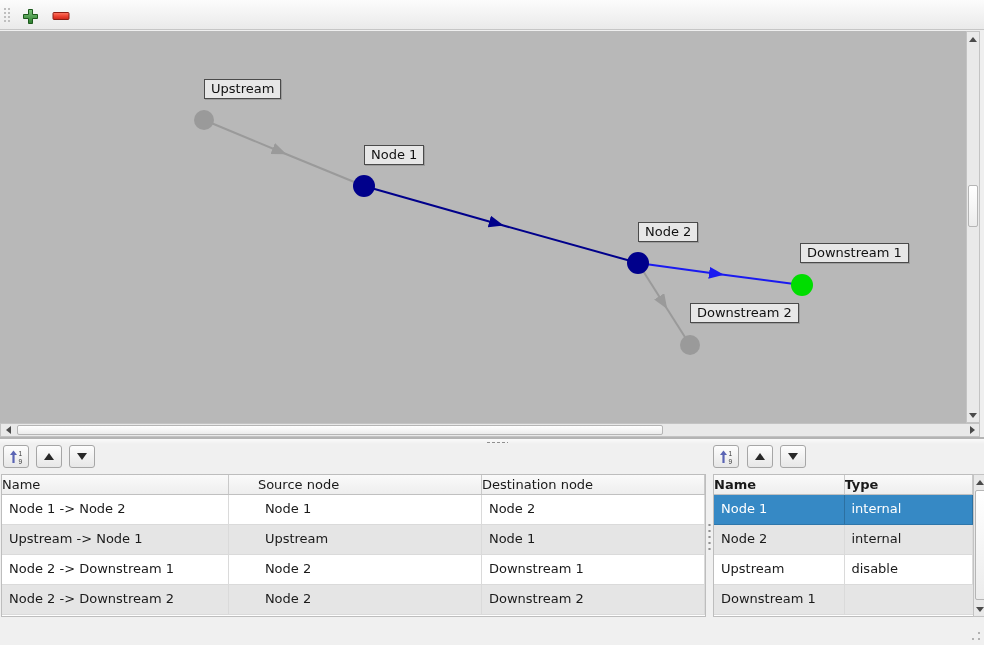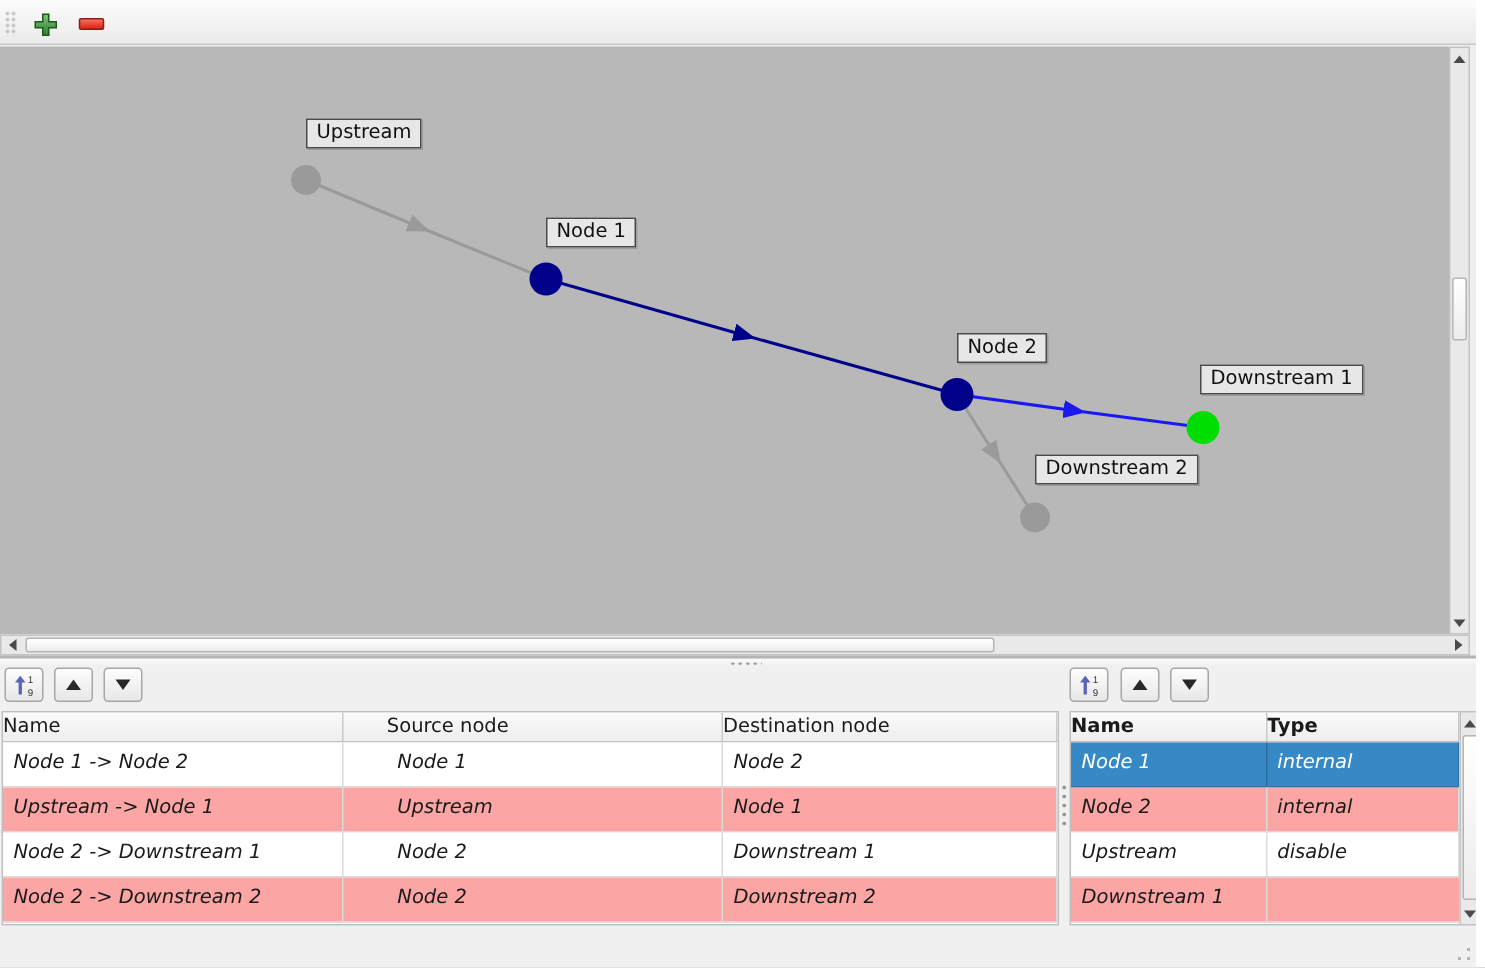--- a/index.html
+++ b/index.html
@@ -46,22 +46,22 @@
   .tri-b { width:0; height:0; }
   .tri-b.up   { border-left:5px solid transparent; border-right:5px solid transparent; border-bottom:7px solid #282828; }
   .tri-b.down { border-left:5px solid transparent; border-right:5px solid transparent; border-top:7px solid #282828; }
 
   .table { position:absolute; top:30px; background:#ffffff; border:1px solid #bdbdbd; overflow:hidden; }
   .t-left { left:1px; width:705px; height:143px; }
   .t-right { left:713px; width:261px; height:143px; }
   .thead { display:flex; height:20px; background:linear-gradient(#fafafa,#eeeeee); border-bottom:1px solid #c0c0c0; }
   .th { line-height:19px; border-right:1px solid #c9c9c9; font-size:13px; color:#1a1a1a; overflow:hidden; }
   .t-right .th { font-weight:bold; }
-  .trow { display:flex; height:30px; border-bottom:1px solid #dadada; background:#ffffff;font-style:italic; }
-  .trow.alt { background:#fca5a5; }
+  .trow { display:flex; height:30px; border-bottom:1px solid #dadada; background:#ffffff; }
+  .trow.alt { background:#e5e5e5; }
   .td { padding-left:7px; line-height:28px; border-right:1px solid #dadada; font-size:13px; overflow:hidden; white-space:nowrap; }
   .trow.selected { background:#3689c5; border-top:1px solid #2b6f a0; border-bottom:1px solid #2e76aa; }
   .trow.selected .td { color:#ffffff; border-right-color:rgba(0,0,0,0.18); }
   .lw1{width:237px;} .lw2{width:234px;margin-left:29px;} .lw3{width:233px;}
   .rw1{width:131px;} .rw2{width:129px;}
 
   .v-dots { position:absolute; left:707px; top:78px; width:5px; height:30px;
             background-image:radial-gradient(#8f8f8f 1px, transparent 1.2px); background-size:5px 6px; }
 
   .sb-right { left:973px; top:30px; width:15px; height:143px; }

